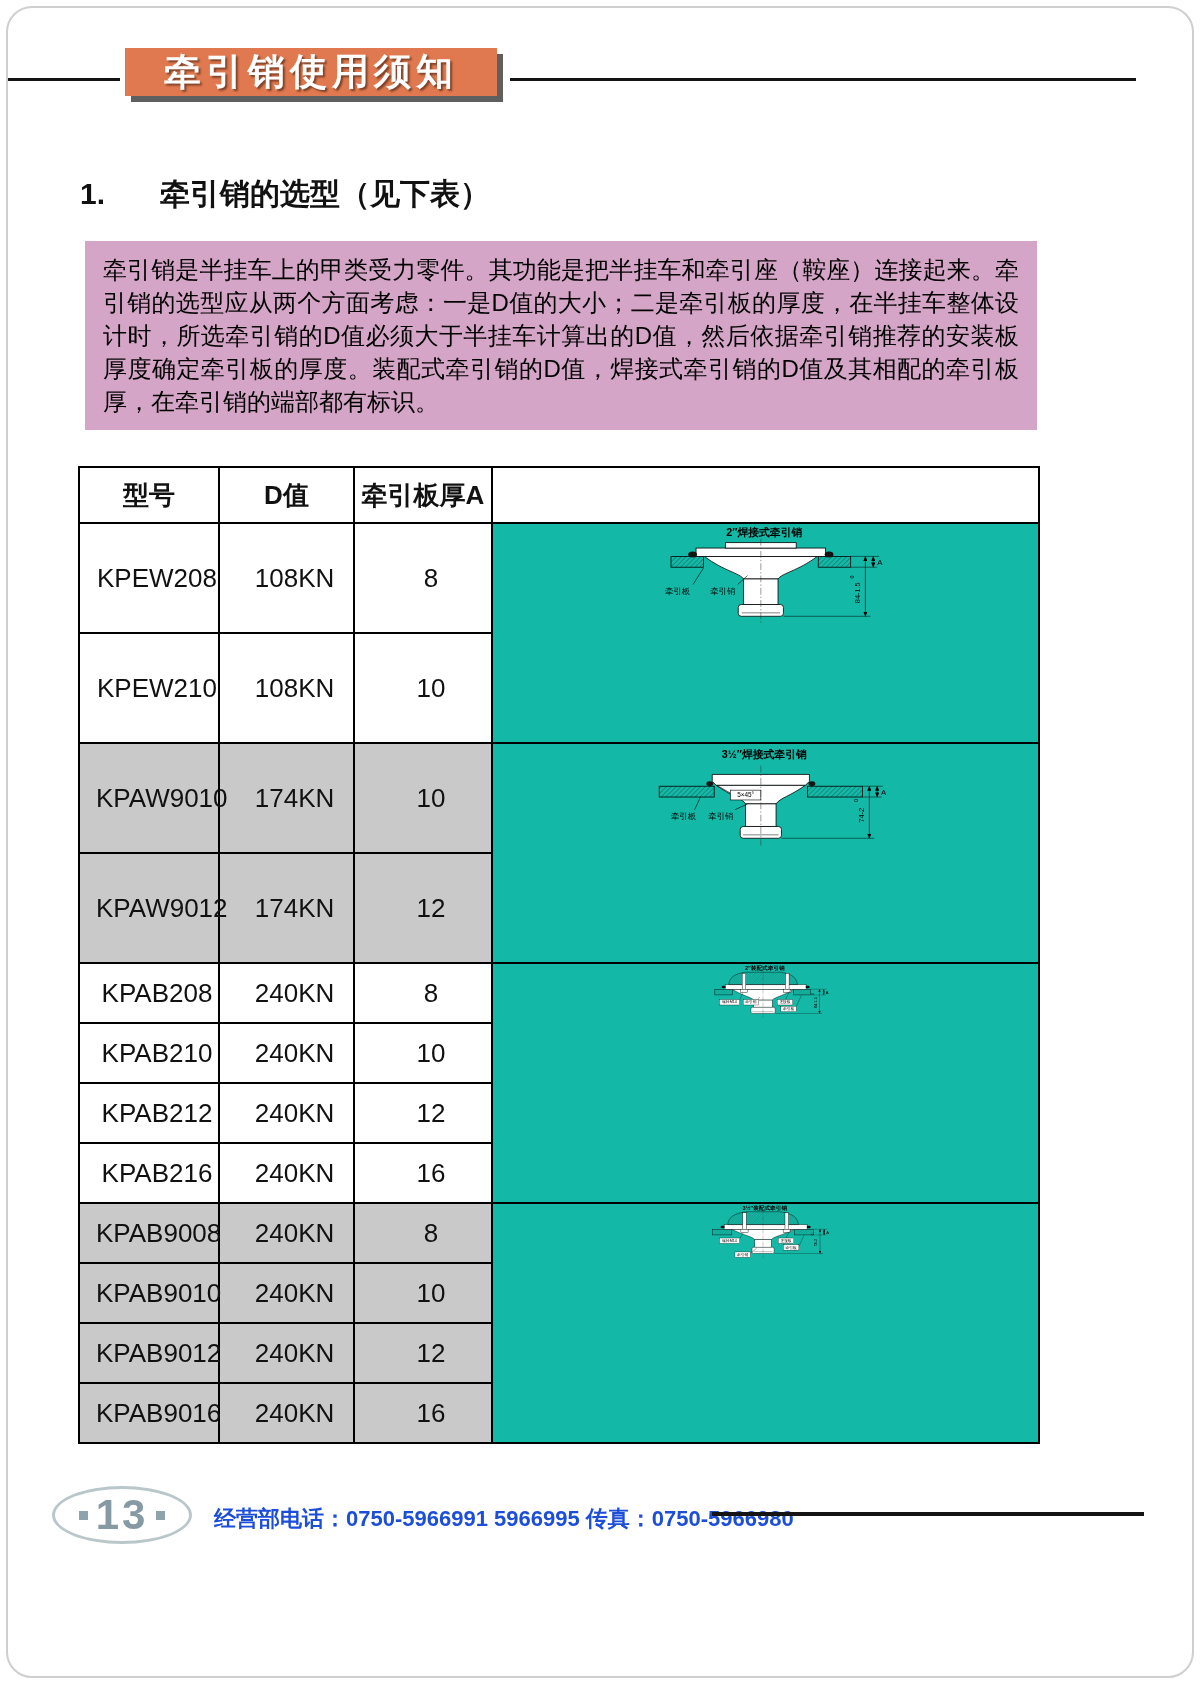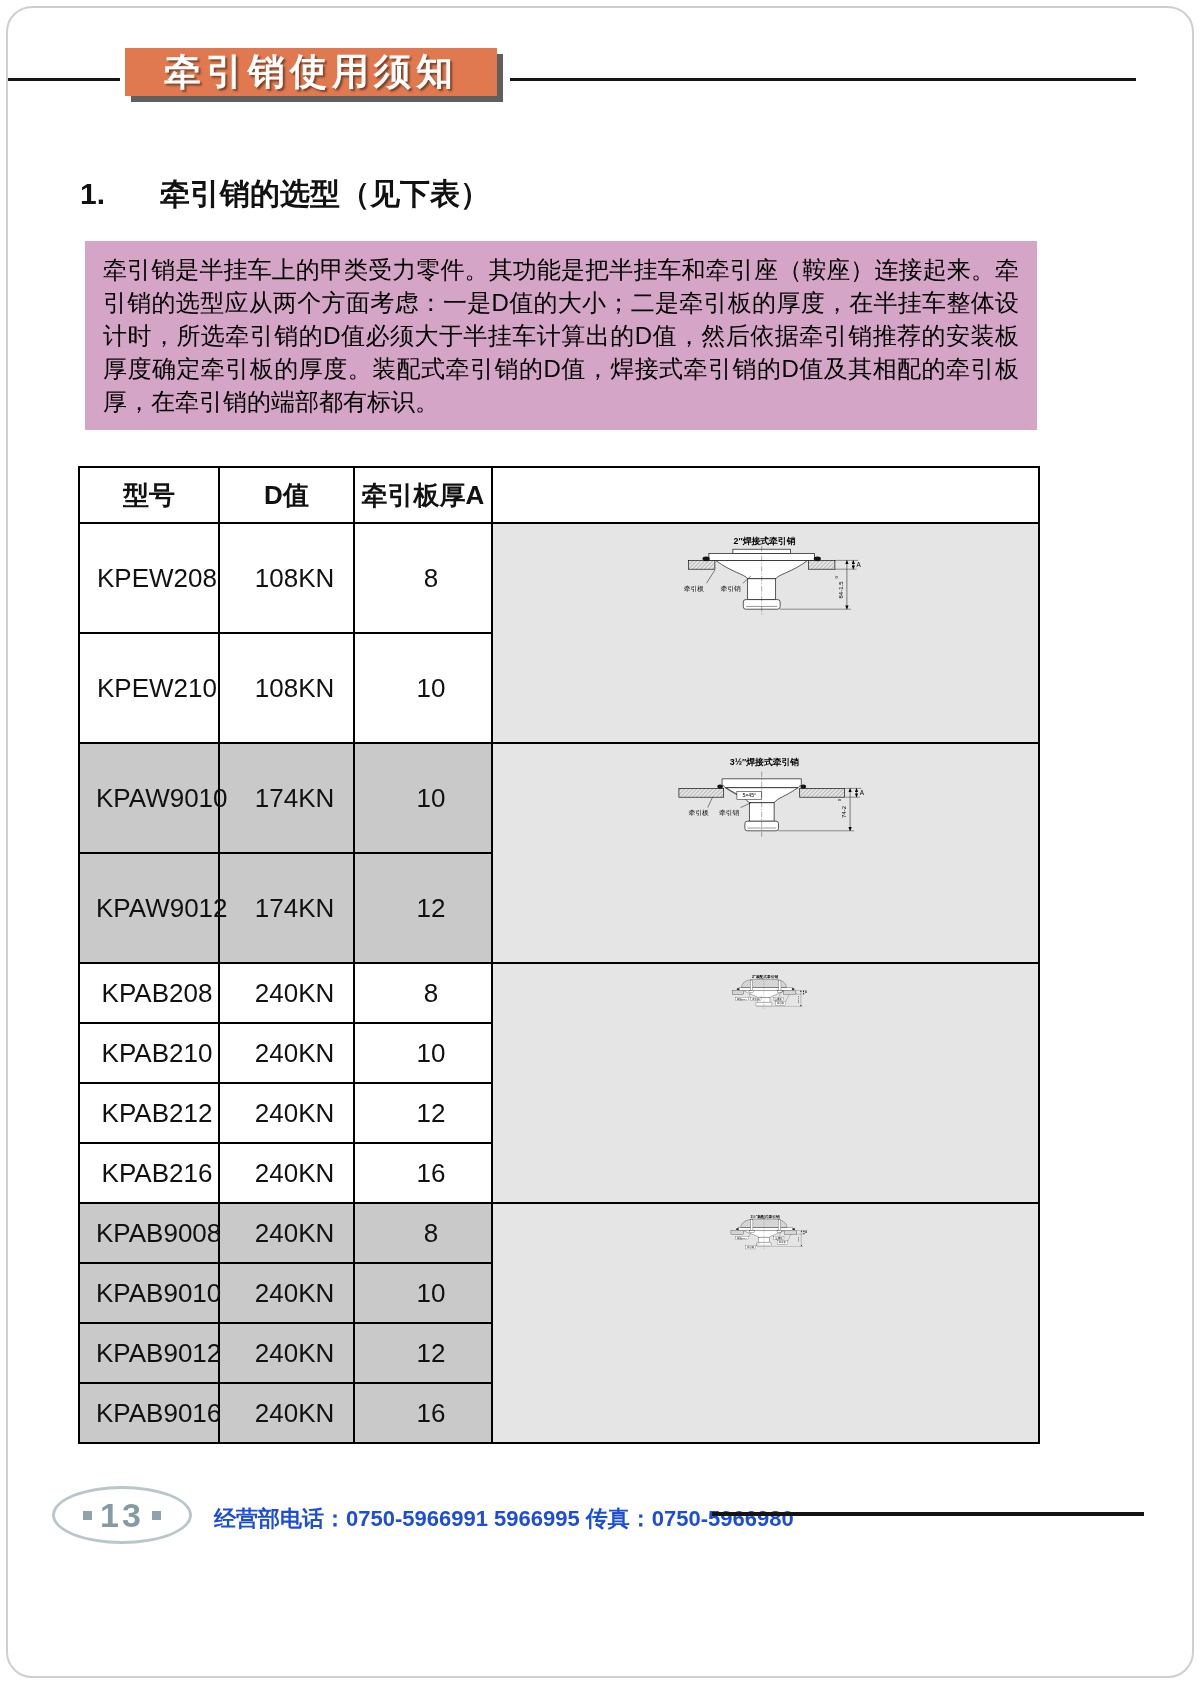--- a/index.html
+++ b/index.html
@@ -39,21 +39,21 @@
   .spec-table {
     position:absolute; left:78px; top:466px; width:962px;
     border-collapse:collapse; table-layout:fixed;
   }
   .spec-table th, .spec-table td { border:2px solid #000; }
   .spec-table th { height:56px; font-size:26px; font-weight:bold; text-align:center; }
   td.c { font-size:26px; text-align:center; vertical-align:middle; background:#fff;padding-left:16px; }
   tr.rt td { height:110px; }
   tr.rs td { height:60px; }
   tr.shade td.c { background:#C9C9C9; }
-  td.dcell { background:#e5e5e5; vertical-align:top; padding:10px; line-height:0; }
+  td.dcell { background:#14b8a6; vertical-align:top; padding:0; line-height:0; }
   td.dcell svg { display:block; width:100%; height:100%; }
   
   .part { fill:#ffffff; stroke:#000; stroke-width:1.6; }
   .hatched { fill:url(#hatch); stroke:#000; stroke-width:1.6; }
   .weld { fill:#141414; stroke:none; }
   .cl { stroke:#333; stroke-width:1; stroke-dasharray:14 4 3 4; }
   .ldr { stroke:#000; stroke-width:1.2; fill:none; }
   .ext { stroke:#000; stroke-width:1; }
   .dim { stroke:#000; stroke-width:1.2; }
   .dt { font-size:22px; font-weight:bold; text-anchor:middle; fill:#000; }
@@ -65,21 +65,21 @@
   .lbt { font-size:14.5px; fill:#000; text-anchor:middle; }
   .chbox { fill:#ffffff; stroke:#000; stroke-width:1.2; }
   .chtxt { font-size:13px; fill:#000; text-anchor:middle; }
   
   .page-badge {
     position:absolute; left:52px; top:1486px; width:140px; height:58px;
     border:3px solid #b9c6ca; border-radius:50%;
     display:flex; align-items:center; justify-content:center; gap:8px;
   }
   .page-badge .sq { width:9px; height:9px; background:#8fa3aa; display:inline-block; }
-  .pgnum { font-size:34px; font-weight:bold; color:#859aa3; letter-spacing:3px; line-height:1;text-align:right; }
+  .pgnum { font-size:42px; font-weight:bold; color:#859aa3; letter-spacing:3px; line-height:1;text-align:right; }
   .contact { position:absolute; left:214px; top:1504px; font-size:22px; font-weight:bold; color:#1d4ed8; }
   .footer-rule { position:absolute; left:712px; top:1512px; width:432px; height:4px; background:#141414; }
 </style>
 </head>
 <body>
 
 <svg width="0" height="0" style="position:absolute" aria-hidden="true">
   <defs>
     <pattern id="hatch" patternUnits="userSpaceOnUse" width="7" height="7" patternTransform="rotate(45)">
       <line x1="0" y1="0" x2="0" y2="7" stroke="#1a1a1a" stroke-width="1.1"></line>

